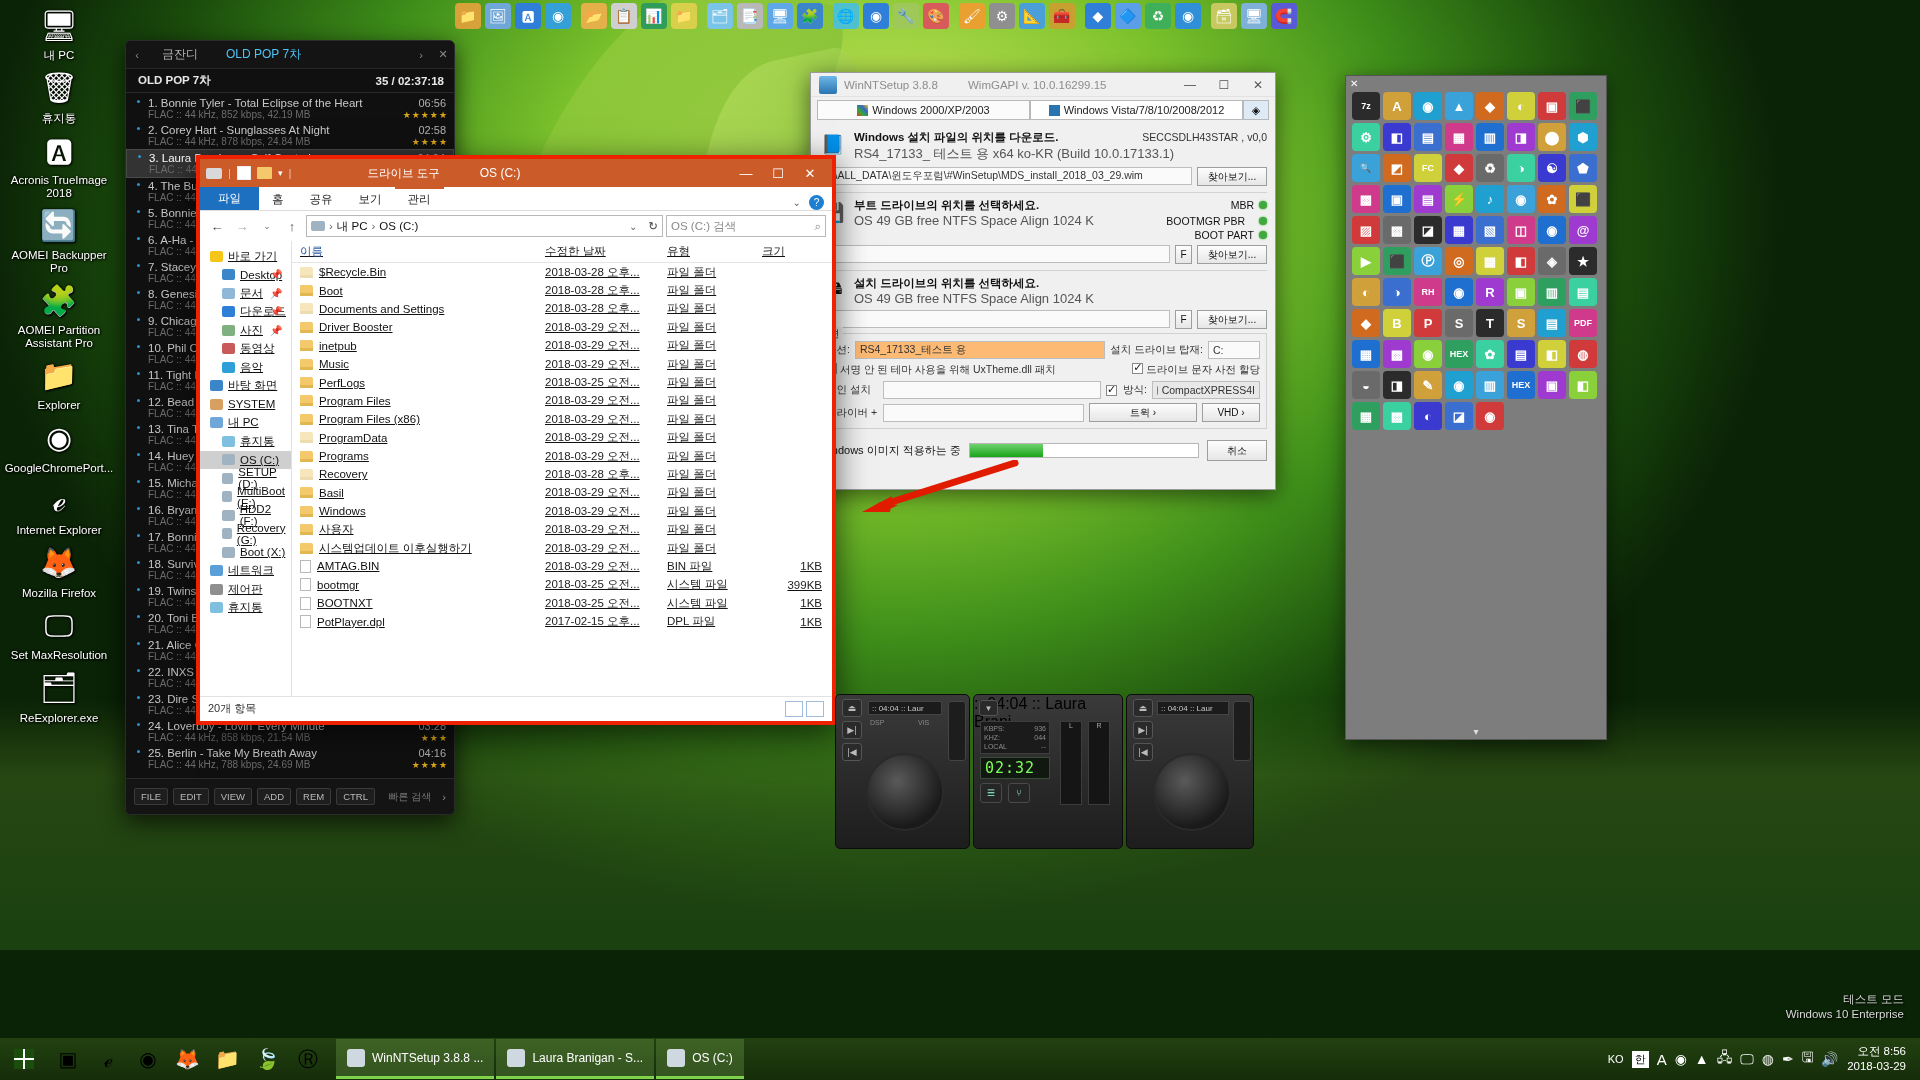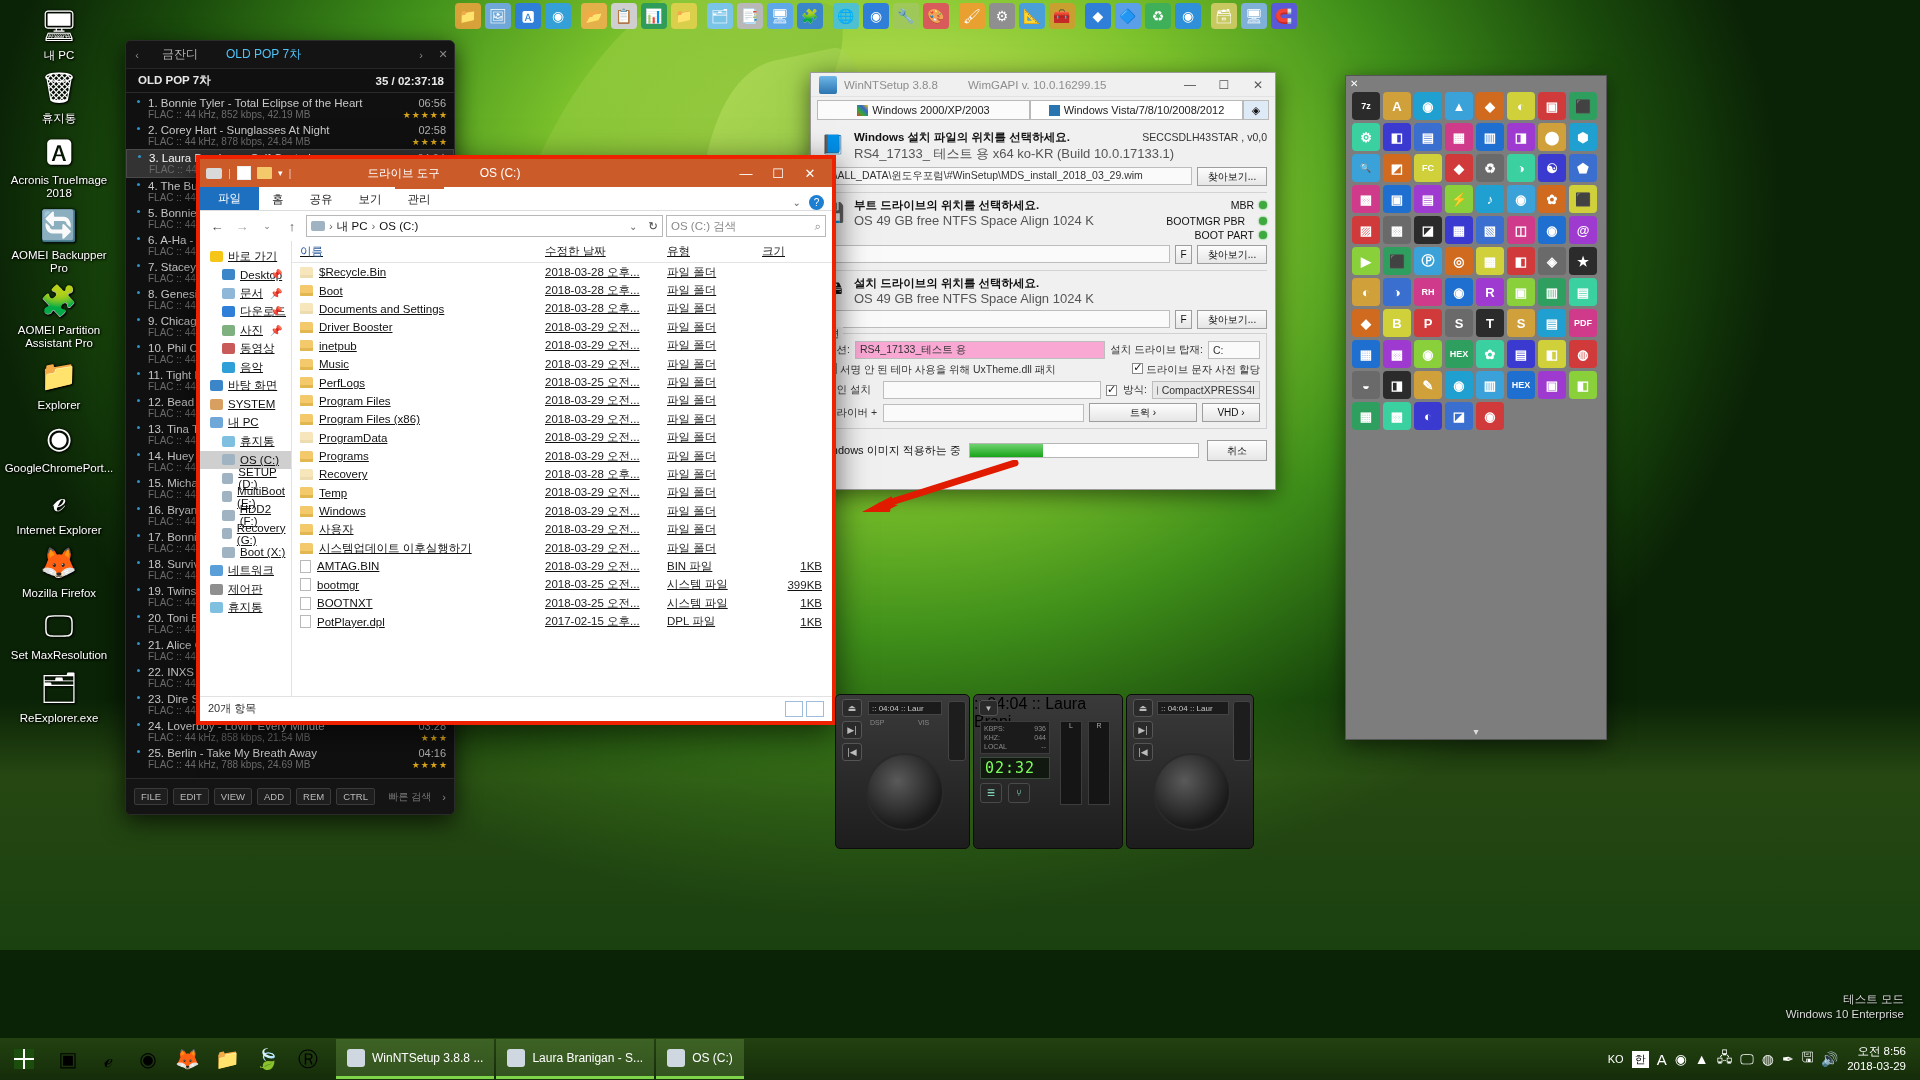--- a/index.html
+++ b/index.html
@@ -470,21 +470,21 @@
     </div>
     <div style="width:26px;height:20px;border:1px solid #b9b9b9;background:#dfeaf7;display:flex;align-items:center;justify-content:center">◈</div>
   </div>
 
   <div class="body">
 
     <div class="wrow">
       <div class="wicon">📘</div>
       <div class="wtxt" style="flex:1">
         <div style="display:flex;justify-content:space-between;align-items:baseline">
-          <div class="h">Windows 설치 파일의 위치를 선택하세요.</div>
+          <div class="h">Windows 설치 파일의 위치를 다운로드.</div>
           <div style="font-size:10.5px;color:#333">SECCSDLH43STAR , v0,0</div>
         </div>
         <div class="s">RS4_17133_ 테스트 용 x64 ko-KR (Build 10.0.17133.1)</div>
       </div>
     </div>
     <div style="display:flex;gap:5px;margin-top:4px">
       <div class="winput" style="flex:1">D:\ALL_DATA\윈도우포럼\#WinSetup\MDS_install_2018_03_29.wim</div>
       <div class="wbtn" style="width:70px">찾아보기...</div>
     </div>
     <div class="sep"></div>
@@ -531,21 +531,21 @@
     <div style="display:flex;gap:5px;margin-top:4px">
       <div class="winput" style="flex:1">C:</div>
       <div class="wbtn" style="width:17px">F</div>
       <div class="wbtn" style="width:70px">찾아보기...</div>
     </div>
 
     <div class="grp">
       <div class="cap">션</div>
       <div style="display:flex;align-items:center;gap:5px;margin-top:3px">
         <span style="font-size:10.5px;color:#333">디션:</span>
-        <div class="winput" style="flex:1;background:#f9a8d4">RS4_17133_테스트 용</div>
+        <div class="winput" style="flex:1;background:#fdba74">RS4_17133_테스트 용</div>
         <span style="font-size:10.5px;color:#333">설치 드라이브 탑재:</span>
         <div class="winput" style="width:52px">C:</div>
       </div>
       <div style="display:flex;align-items:center;gap:6px;margin-top:4px">
         <label style="font-size:10.5px;color:#333;flex:1">
           <span class="ck"></span><span>서명 안 된 테마 사용을 위해 UxTheme.dll 패치</span>
         </label>
         <label style="font-size:10.5px;color:#333">
           <span class="ck on"></span><span>드라이브 문자 사전 할당</span>
         </label>
@@ -828,21 +828,21 @@
               <span class="fold pale"></span>
               <span>Recovery</span>
             </div>
             <div class="c-date">2018-03-28 오후...</div>
             <div class="c-type">파일 폴더</div>
             <div class="c-size"></div>
           </div>
           <div class="frow">
             <div class="c-name">
               <span class="fold"></span>
-              <span>Temp</span>
+              <span>Basil</span>
             </div>
             <div class="c-date">2018-03-29 오전...</div>
             <div class="c-type">파일 폴더</div>
             <div class="c-size"></div>
           </div>
           <div class="frow">
             <div class="c-name">
               <span class="fold"></span>
               <span>Windows</span>
             </div>

